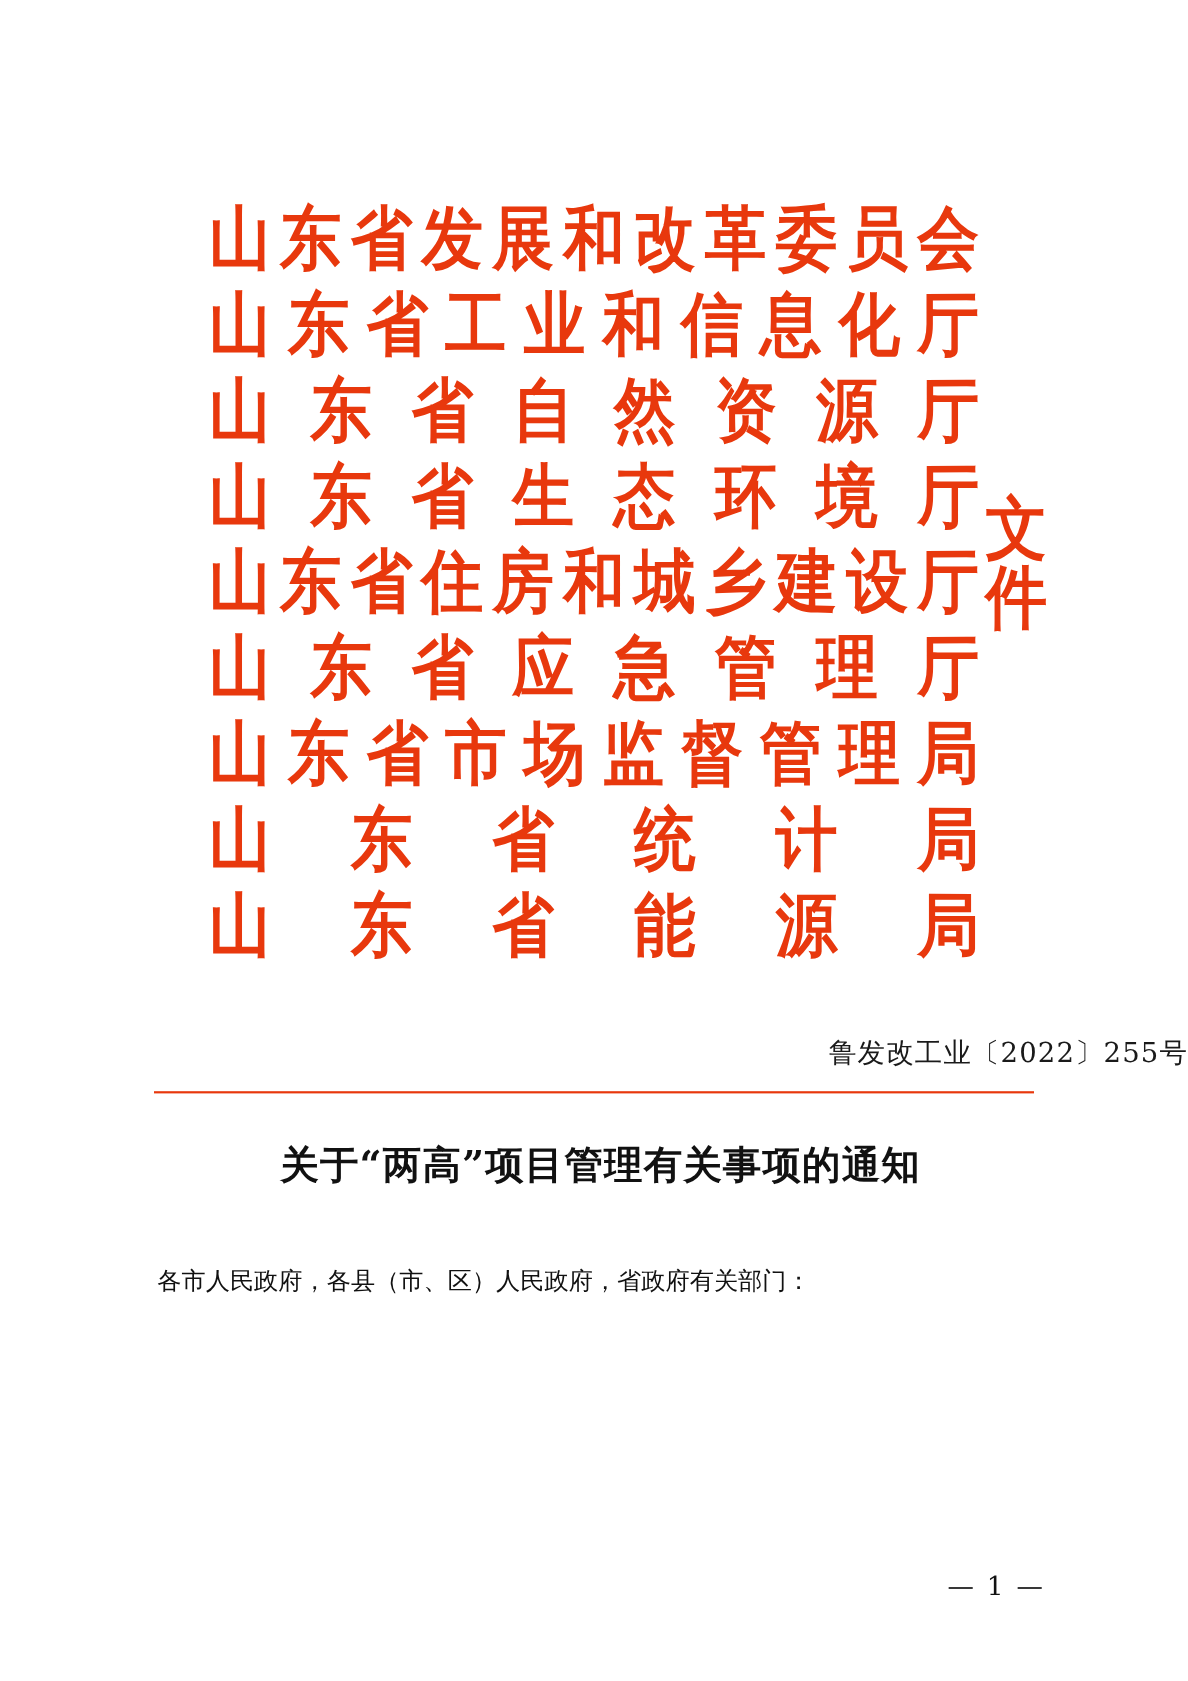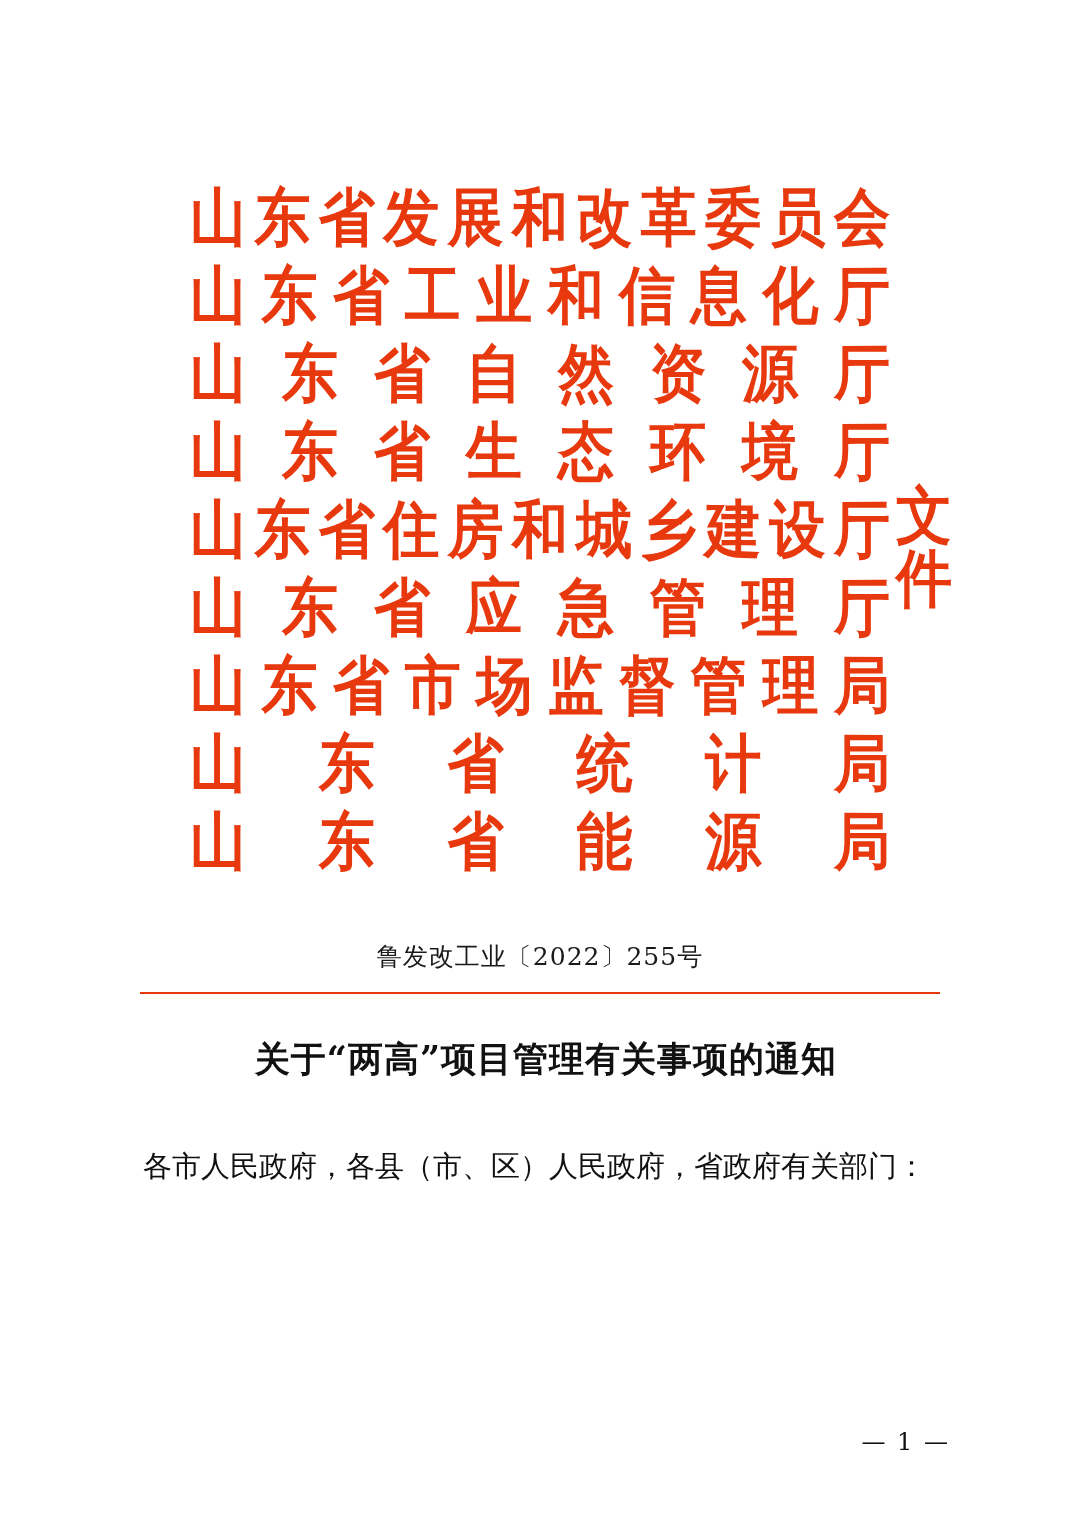--- a/index.html
+++ b/index.html
@@ -53,38 +53,38 @@
     transform: scaleY(1.12);
   }
 
   
   .lh-wenjian {
     position: absolute;
     left: 706px;
     top: 0;
     height: 78px;
     display: flex;
-    align-items: flex-start;
+    align-items: flex-end;
   }
   .lh-wenjian .ch {
     color: #e8380d;
     font-weight: 700;
     font-size: 56px;
     line-height: 1;
     transform: scaleY(1.12);
     letter-spacing: 4px;
   }
 
   
   .docnum {
     position: absolute;
     top: 940px;
     left: 0;
     right: 0;
-    text-align: center;
+    text-align: right;
     font-size: 25px;
     letter-spacing: 1px;
     color: #1a1a1a;
     font-family: "DejaVu Serif", "Liberation Serif", serif;
   }
 
   .red-rule {
     position: absolute;
     top: 992px;
     left: 140px;
@@ -105,21 +105,21 @@
     letter-spacing: 1px;
     color: #111;
   }
 
   
   .body-text {
     position: absolute;
     top: 1140px;
     left: 143px;
     width: 800px;
-    font-size: 29px;
+    font-size: 22px;
     line-height: 52px;
     color: #111;
     text-align: justify;
     text-justify: inter-ideograph;
   }
   .body-text p {
     margin: 0;
   }
   .indent2 {
     text-indent: 2em;

